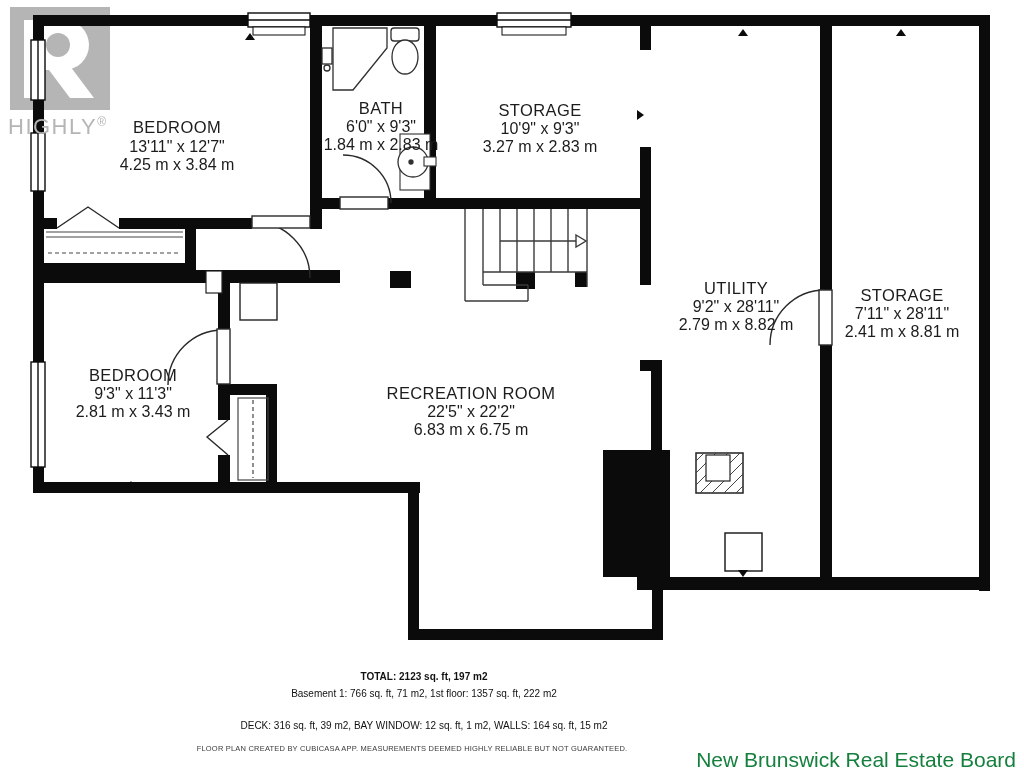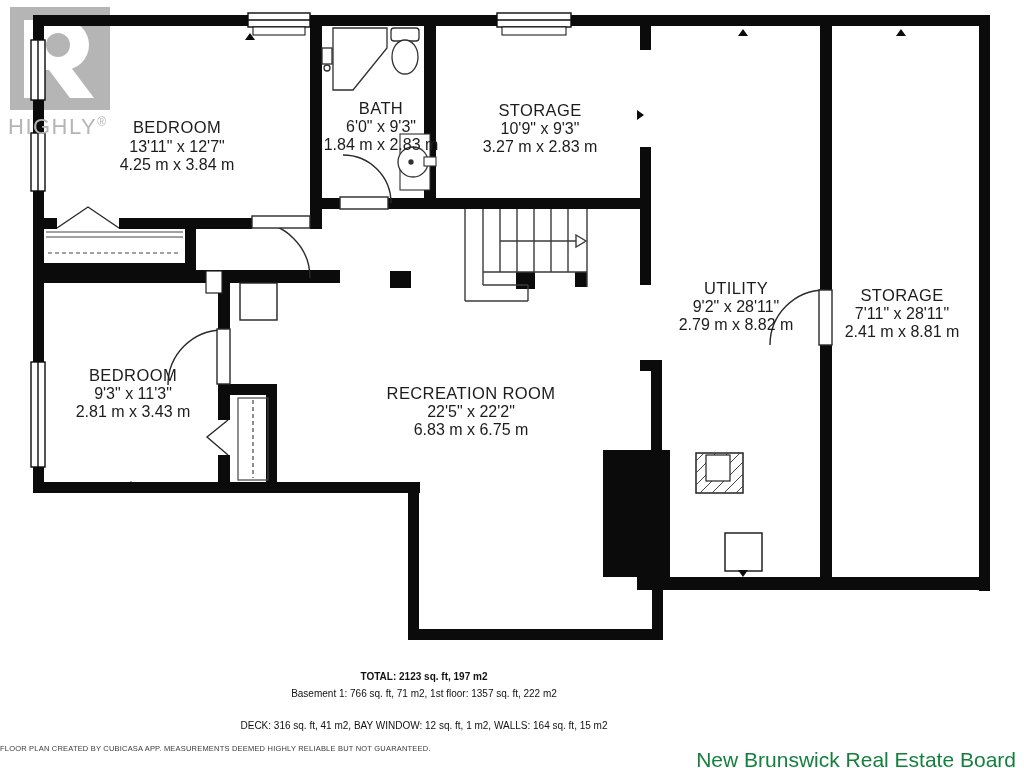--- a/index.html
+++ b/index.html
@@ -3,21 +3,21 @@
 <meta charset="utf-8">
 <style>
   html,body{margin:0;padding:0;background:#ffffff;}
   #stage{position:relative;width:1024px;height:768px;background:#ffffff;overflow:hidden;
          font-family:"Liberation Sans", sans-serif;}
   #plan-svg{position:absolute;left:0;top:0;}
   .room-name{font-size:16.5px;fill:#1c1c1c;letter-spacing:0.4px;}
   .room-dim{font-size:16px;fill:#1c1c1c;}
   .footer-line{position:absolute;left:0;width:848px;text-align:center;color:#111;font-size:10px;line-height:16px;}
   .footer-bold{font-weight:bold;}
-  .disclaimer{position:absolute;left:0;width:824px;text-align:left;color:#3a3a3a;font-size:7.5px;letter-spacing:0.2px;}
+  .disclaimer{position:absolute;left:0;width:824px;text-align:center;color:#3a3a3a;font-size:7.5px;letter-spacing:0.2px;}
   .board-credit{position:absolute;right:8px;top:748px;color:#15803d;font-size:21px;}
   .logo-text{position:absolute;left:8px;top:114px;color:#b5b5b5;font-size:22px;letter-spacing:1.5px;}
   .logo-reg{font-size:12px;vertical-align:super;}
 </style>
 </head>
 <body>
 
 <div id="stage">
 
   <svg id="plan-svg" width="1024" height="768" viewBox="0 0 1024 768">
@@ -237,16 +237,16 @@
         <text class="room-dim" x="471" y="417">22'5" x 22'2"</text>
         <text class="room-dim" x="471" y="435">6.83 m x 6.75 m</text>
       </g>
     </g>
   </svg>
 
   <div class="logo-text"><span>HIGHLY</span><span class="logo-reg">®</span></div>
 
   <div class="footer-line footer-bold" style="top:669px">TOTAL: 2123 sq. ft, 197 m2</div>
   <div class="footer-line" style="top:686px">Basement 1: 766 sq. ft, 71 m2, 1st floor: 1357 sq. ft, 222 m2</div>
-  <div class="footer-line" style="top:718px">DECK: 316 sq. ft, 41 m2, BAY WINDOW: 12 sq. ft, 1 m2, WALLS: 164 sq. ft, 15 m2</div>
+  <div class="footer-line" style="top:718px">DECK: 316 sq. ft, 39 m2, BAY WINDOW: 12 sq. ft, 1 m2, WALLS: 164 sq. ft, 15 m2</div>
   <div class="disclaimer" style="top:744px">FLOOR PLAN CREATED BY CUBICASA APP. MEASUREMENTS DEEMED HIGHLY RELIABLE BUT NOT GUARANTEED.</div>
   <div class="board-credit">New Brunswick Real Estate Board</div>
 </div>
 
 </body></html>

